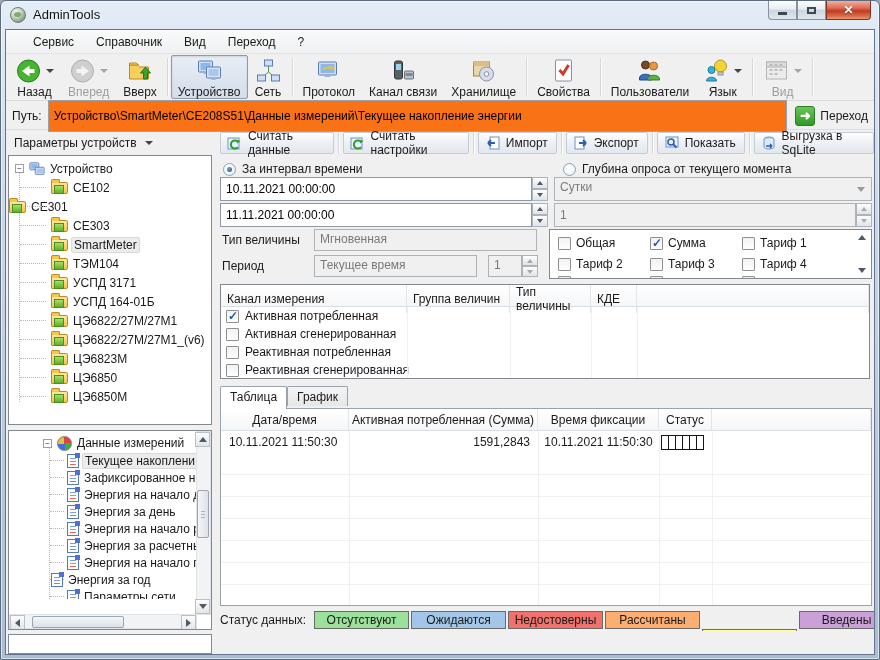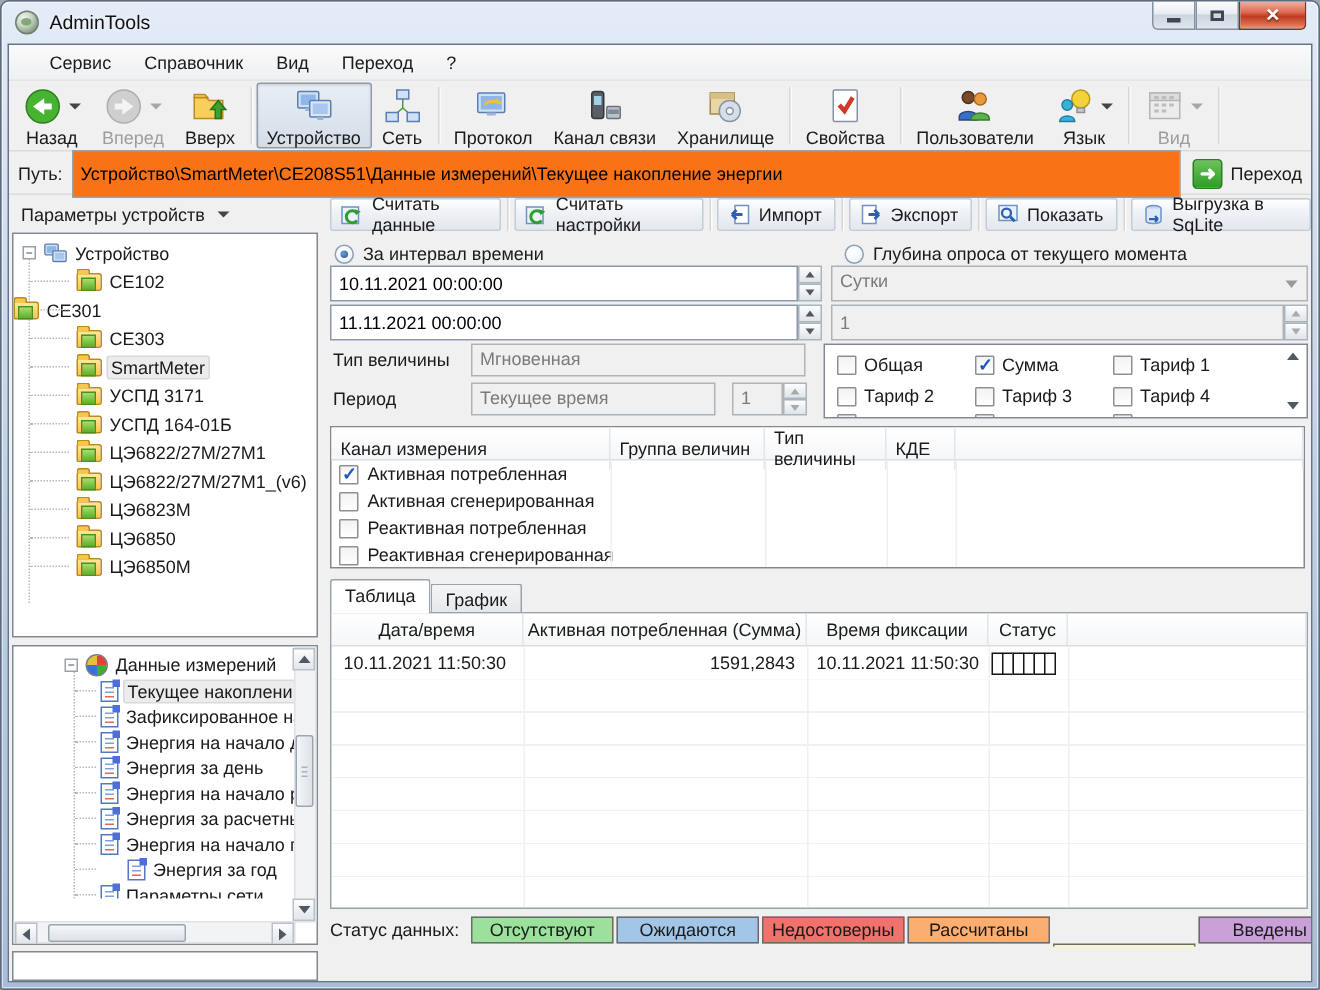--- a/index.html
+++ b/index.html
@@ -133,21 +133,21 @@
   .cb-scroll{position:absolute;right:2px;top:2px;bottom:2px;width:14px;display:flex;
     flex-direction:column;justify-content:space-between;align-items:center;padding:3px 0;}
   
   .chtable{position:absolute;left:3px;top:154px;width:650px;height:95px;background:#fff;border:1px solid #828790;}
   .chead{position:relative;height:22px;background:linear-gradient(#ffffff,#f4f6f8);border-bottom:1px solid #d9dee3;
     display:grid;grid-template-columns:186px 103px 81px 46px 1fr;align-items:center;}
   .chead div{padding-left:6px;border-right:1px solid #e2e6ea;height:100%;display:flex;align-items:center;}
   .chrow{height:18px;display:flex;align-items:center;padding-left:5px;gap:6px;}
   .chcols{position:absolute;top:22px;bottom:0;width:1px;background:#eef0f2;}
   
-  .tabs{position:absolute;left:3px;top:256px;height:23px;display:flex;align-items:flex-end;}
+  .tabs{position:absolute;left:3px;top:256px;height:23px;display:flex;}
   .tab{padding:3px 9px;border:1px solid #98a3ad;border-bottom:none;border-radius:2px 2px 0 0;
     background:linear-gradient(#f4f5f6,#e4e7ea);height:20px;}
   .tab.active{background:#fff;height:23px;position:relative;z-index:2;}
   .results{position:absolute;left:3px;top:278px;width:652px;height:198px;background:#fff;
     border:1px solid #98a3ad;overflow:hidden;}
   .rhead{position:relative;height:22px;background:linear-gradient(#ffffff,#f4f6f8);border-bottom:1px solid #d9dee3;
     display:grid;grid-template-columns:128px 189px 121px 53px 1fr;}
   .rhead div{border-right:1px solid #e2e6ea;display:flex;align-items:center;justify-content:center;white-space:nowrap;overflow:hidden;}
   .rrow{height:22px;display:grid;grid-template-columns:128px 189px 121px 53px 1fr;align-items:center;}
   .rrow .c1{padding-left:8px;}
@@ -388,20 +388,25 @@
               <span class="tlabel">CE303</span>
             </div>
           <div class="trow selected" style="padding-left:42px;">
               <span class="stub" style="position:absolute;left:11px;width:26px;"></span>
               <span class="folder"></span>
               <span class="tlabel">SmartMeter</span>
             </div>
           <div class="trow" style="padding-left:42px;">
               <span class="stub" style="position:absolute;left:11px;width:26px;"></span>
               <span class="folder"></span>
+              <span class="tlabel">ТЭМ104</span>
+            </div>
+          <div class="trow" style="padding-left:42px;">
+              <span class="stub" style="position:absolute;left:11px;width:26px;"></span>
+              <span class="folder"></span>
               <span class="tlabel">УСПД 3171</span>
             </div>
           <div class="trow" style="padding-left:42px;">
               <span class="stub" style="position:absolute;left:11px;width:26px;"></span>
               <span class="folder"></span>
               <span class="tlabel">УСПД 164-01Б</span>
             </div>
           <div class="trow" style="padding-left:42px;">
               <span class="stub" style="position:absolute;left:11px;width:26px;"></span>
               <span class="folder"></span>
@@ -466,21 +471,21 @@
           <div class="trow" style="height:17px;padding-left:58px;">
               <span class="stub" style="position:absolute;left:41px;width:14px;"></span>
               <span class="doc"></span>
               <span class="tlabel">Энергия за расчетны</span>
             </div>
           <div class="trow" style="height:17px;padding-left:58px;">
               <span class="stub" style="position:absolute;left:41px;width:14px;"></span>
               <span class="doc"></span>
               <span class="tlabel">Энергия на начало г</span>
             </div>
-          <div class="trow" style="height:17px;padding-left:76px;">
+          <div class="trow" style="height:17px;padding-left:42px;">
               <span class="stub" style="position:absolute;left:41px;width:14px;"></span>
               <span class="doc"></span>
               <span class="tlabel">Энергия за год</span>
             </div>
           <div class="trow" style="height:17px;padding-left:58px;">
               <span class="stub" style="position:absolute;left:41px;width:14px;"></span>
               <span class="doc"></span>
               <span class="tlabel">Параметры сети</span>
             </div>
 

